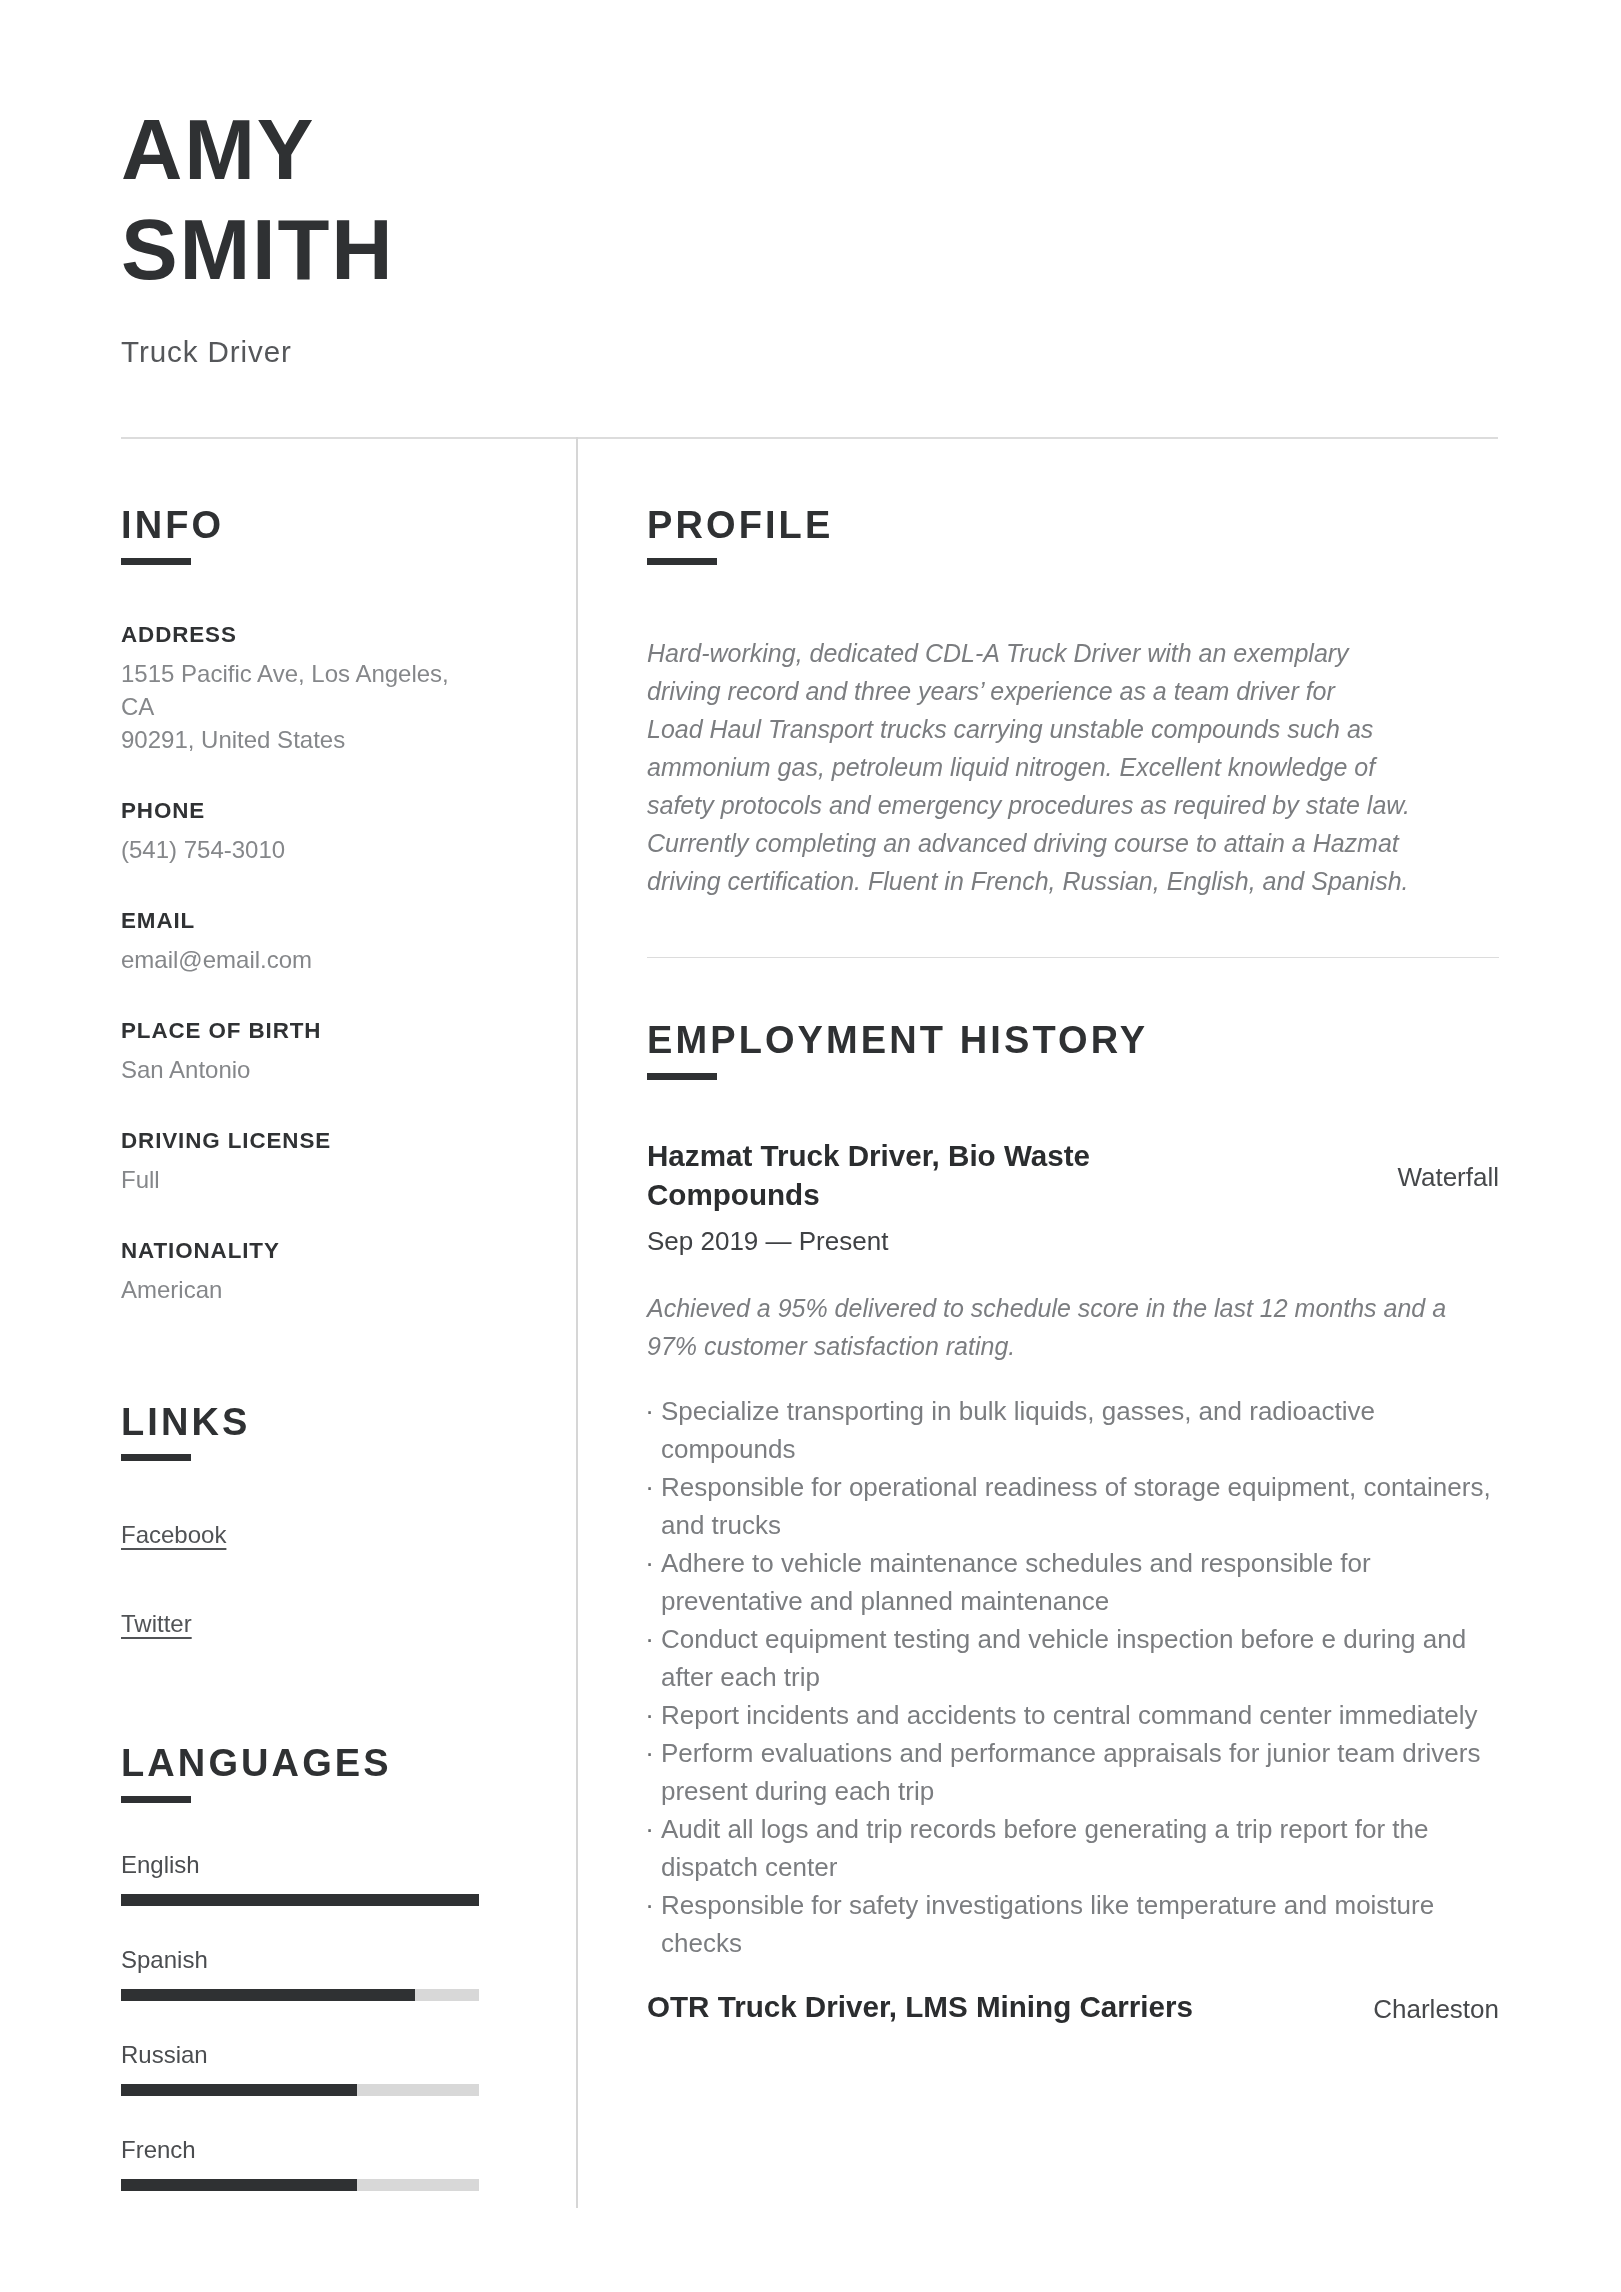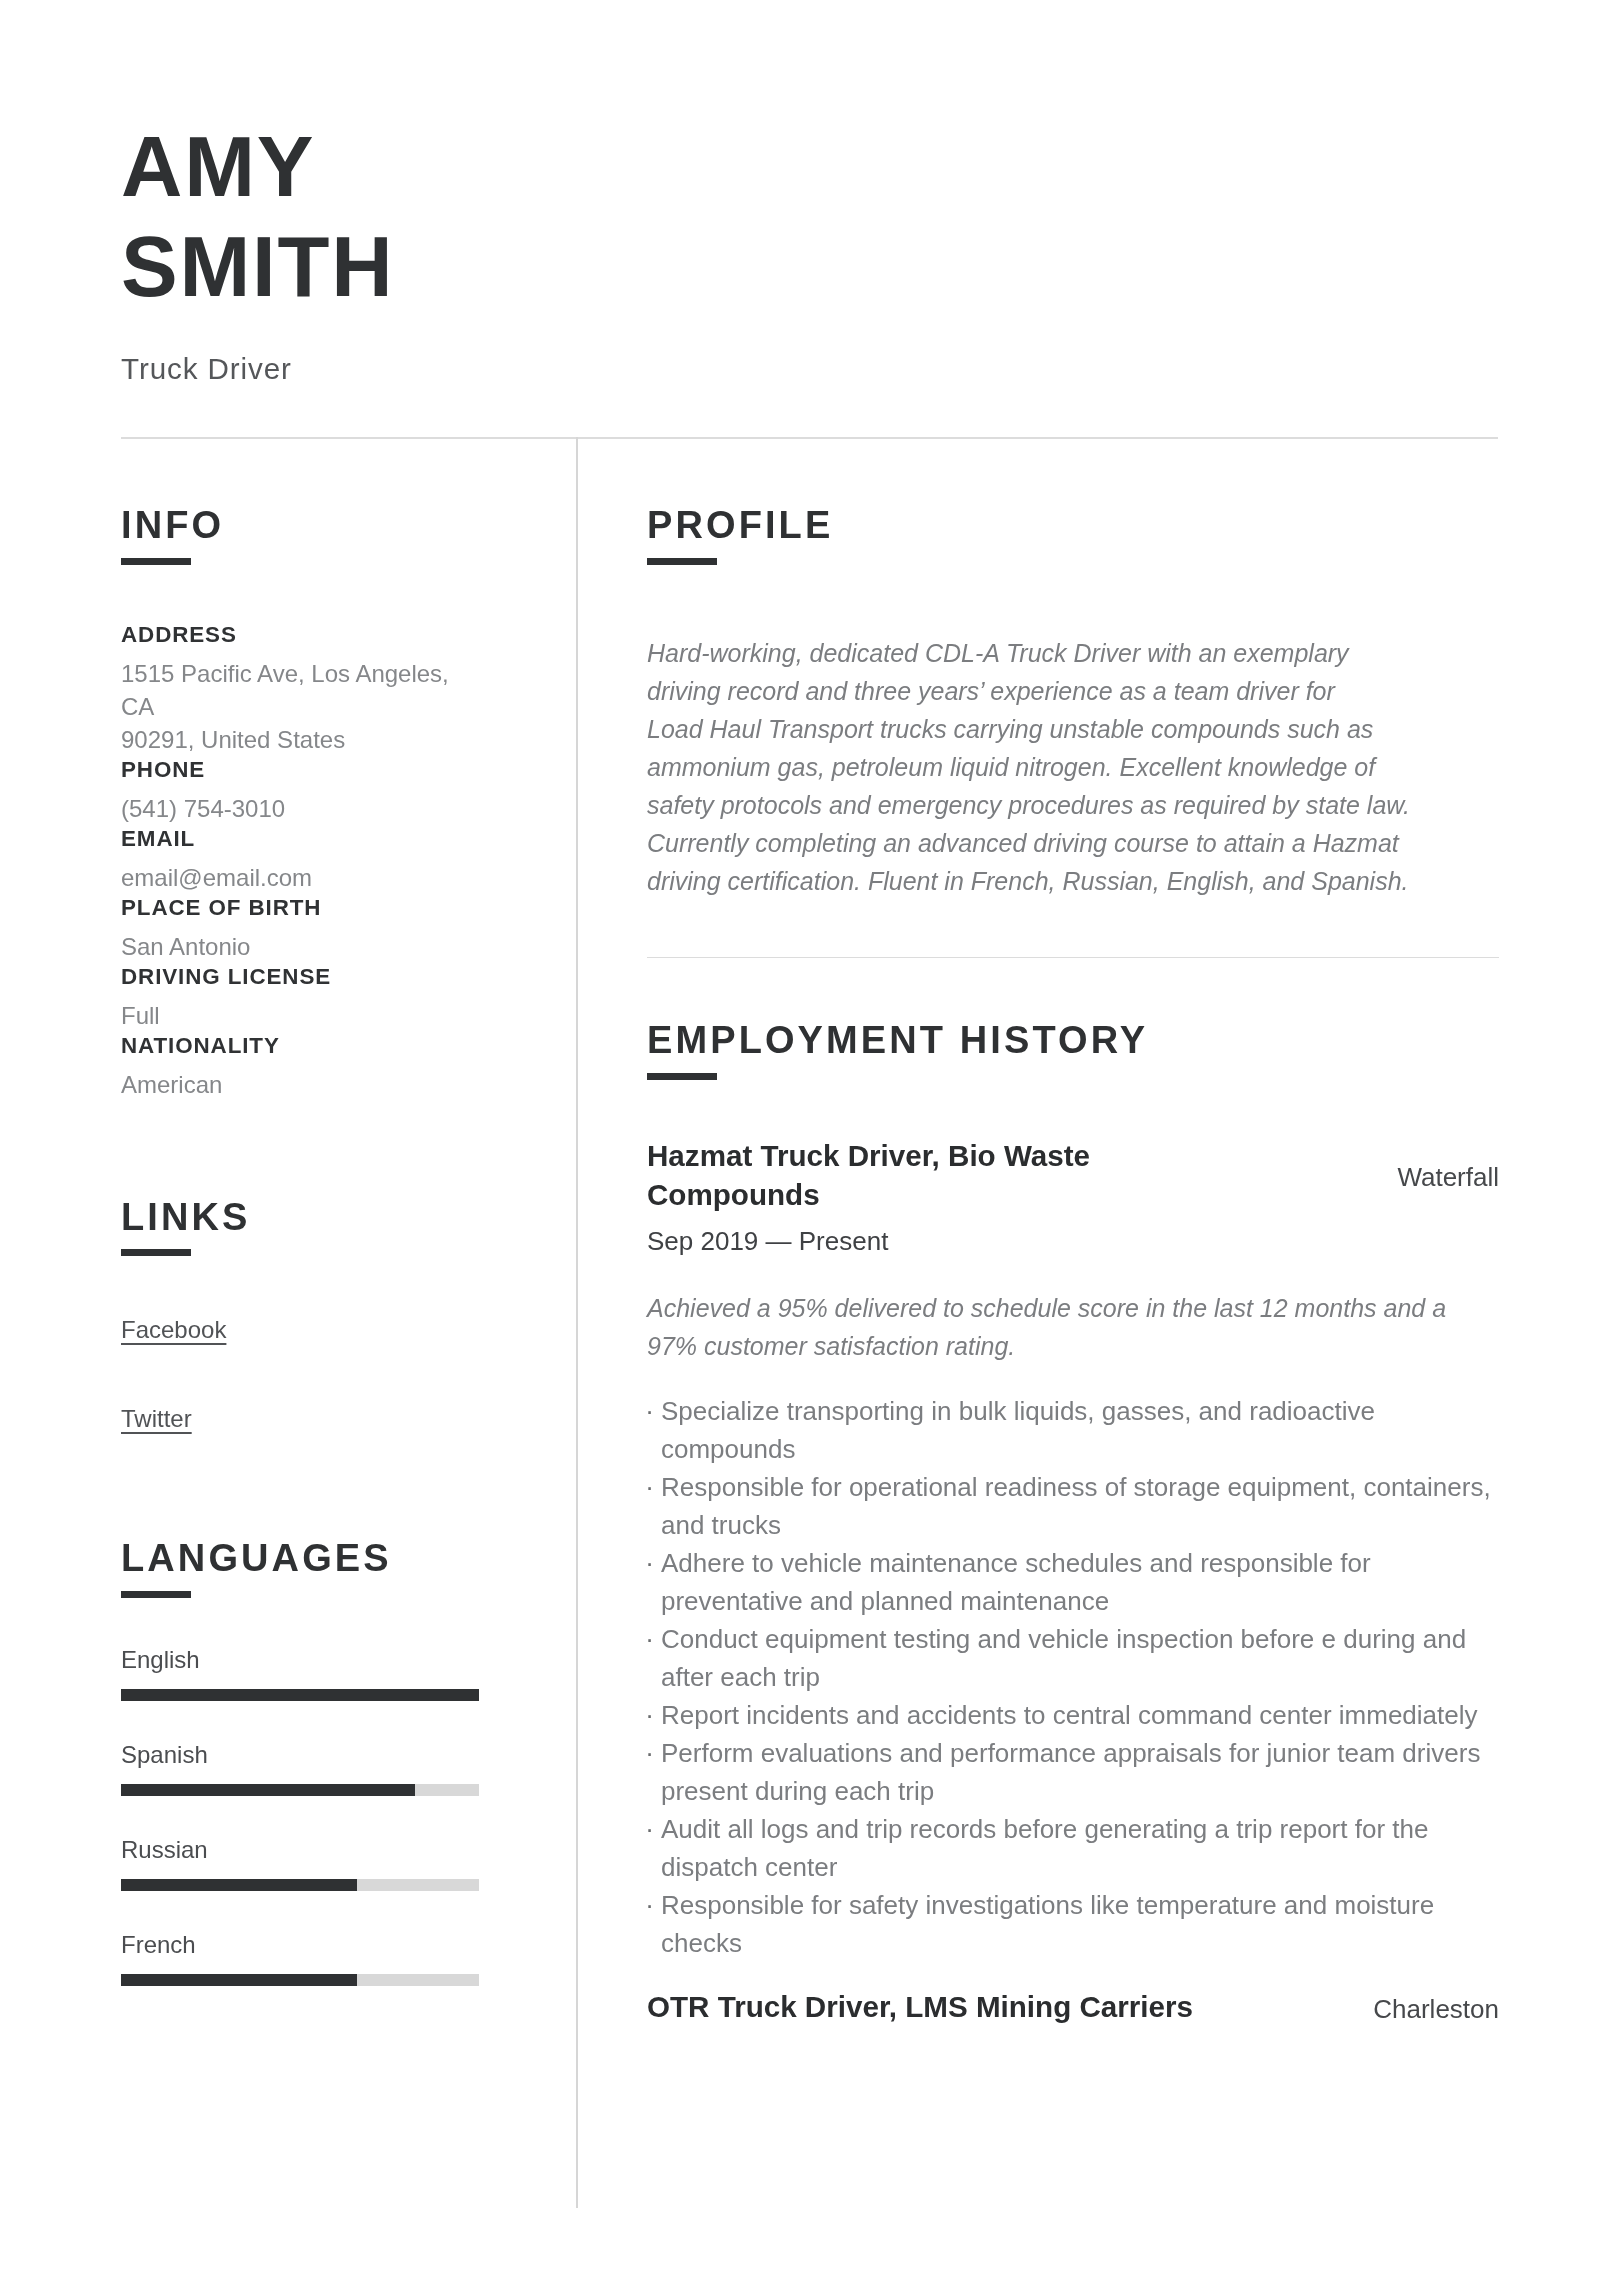--- a/index.html
+++ b/index.html
@@ -7,21 +7,21 @@
   .page{
     position:relative;
     width:1621px;height:2293px;
     background:#ffffff;
     font-family:"Liberation Sans", sans-serif;
     overflow:hidden;
   }
   h1,h2,h3,p{margin:0;padding:0;}
 
   
-  .header{position:absolute;left:121px;top:117px;width:466px;}
+  .header{position:absolute;left:121px;top:100px;width:466px;}
   .name{
     font-size:85px;line-height:100px;font-weight:700;
     letter-spacing:1.8px;color:#2f3133;text-transform:uppercase;
   }
   .role{margin-top:34px;font-size:29.6px;line-height:36px;color:#55575a;letter-spacing:0.9px;}
 
   
   .hr1{position:absolute;left:121px;top:437px;width:1377px;height:1.8px;background:#dcdcdc;}
   .vline{position:absolute;left:576px;top:437px;width:1.8px;height:1771px;background:#d6d6d6;}
   .hr2{margin-top:57px;width:100%;height:1.8px;background:#dcdcdc;}
@@ -31,21 +31,21 @@
   .right{position:absolute;left:647px;top:506px;width:852px;}
 
   
   .sec{
     font-size:38px;line-height:39px;font-weight:700;
     letter-spacing:3.1px;color:#2f3133;
   }
   .sec-bar{width:70px;height:7.2px;background:#2f3133;margin-top:12.5px;}
 
   
-  .info-item{}
+  .info-item{margin-top:41px;}
   .info-item:first-of-type{margin-top:56px;}
   .ilabel{font-size:22.4px;line-height:27px;font-weight:700;letter-spacing:0.9px;color:#303234;}
   .ivalue{margin-top:9px;font-size:24px;line-height:33px;color:#85878a;white-space:pre-line;}
 
   
   .links-section{margin-top:97px;}
   .link-item{margin-top:56px;}
   .link-item:first-of-type{margin-top:57px;}
   .link-item a{
     font-size:24px;line-height:33px;color:#515356;

